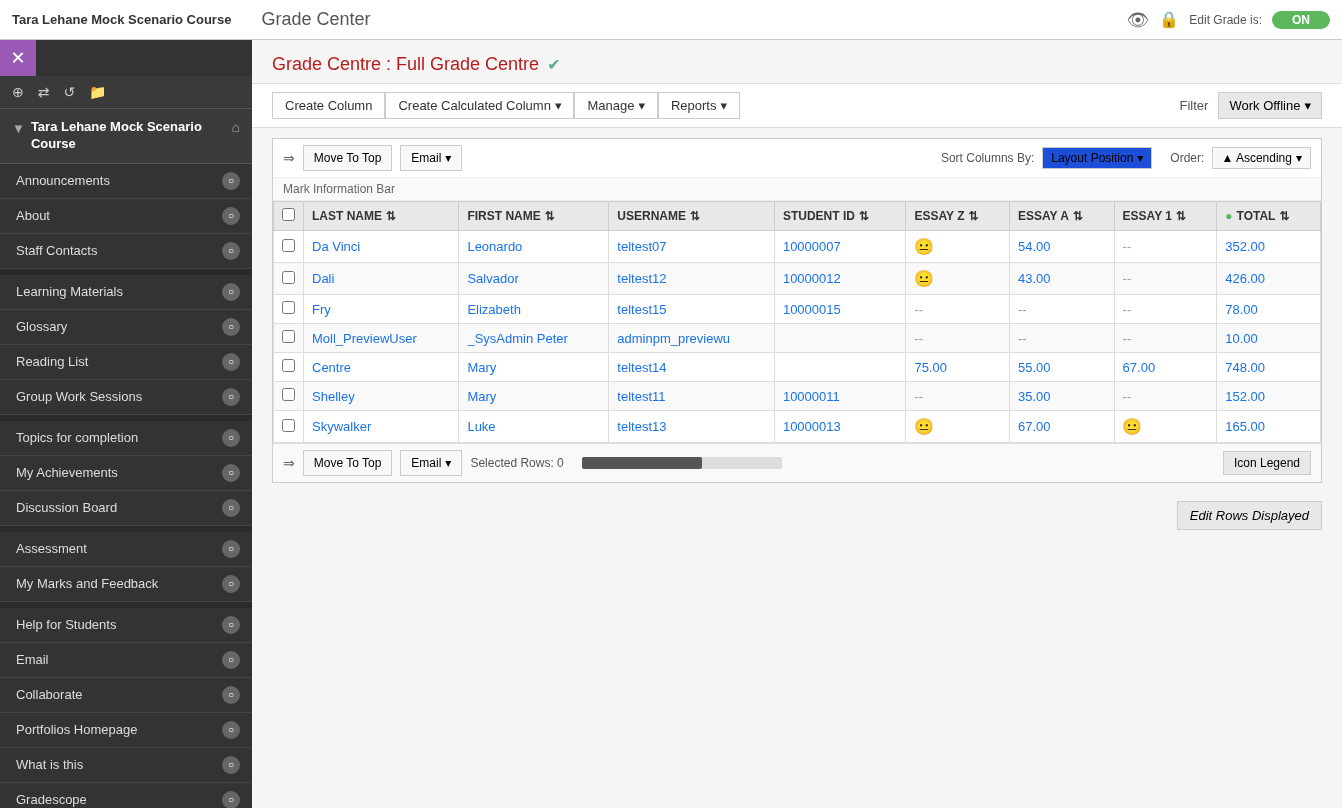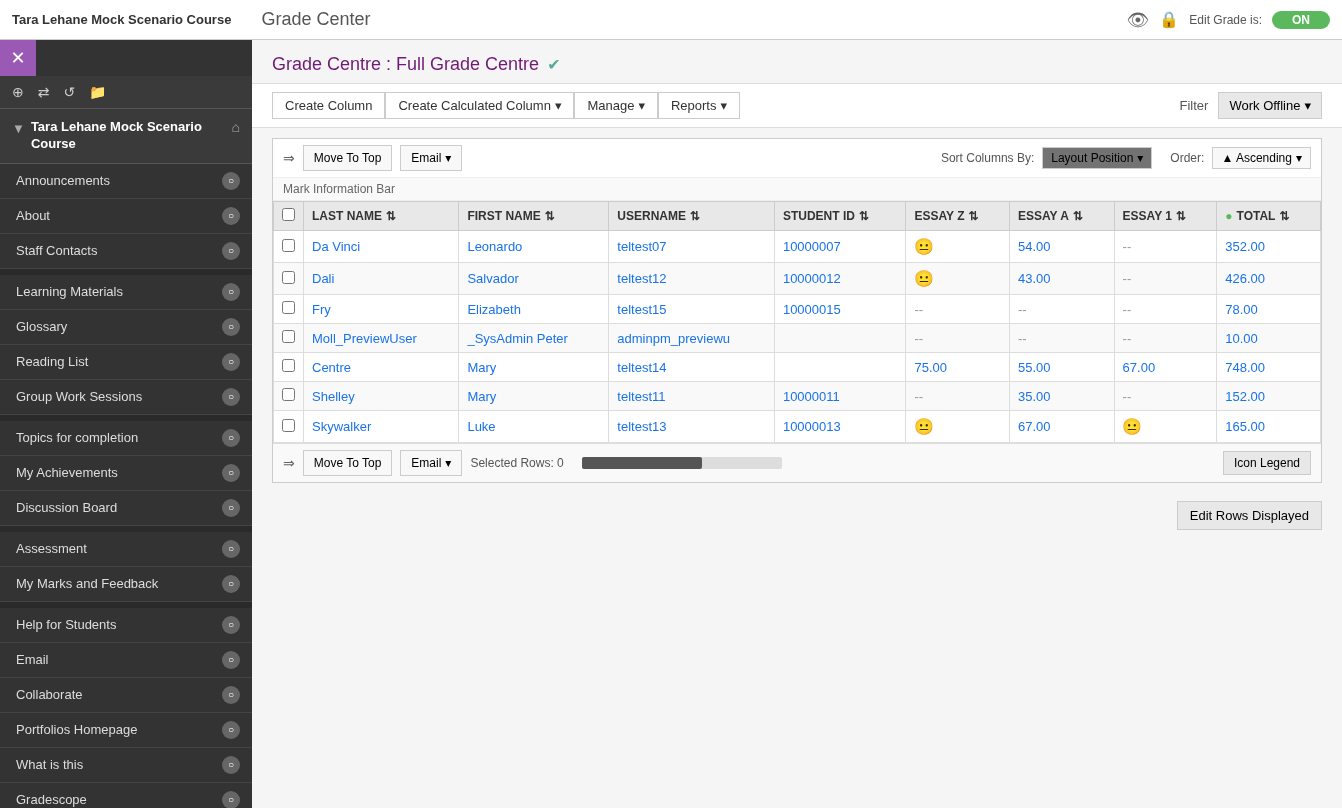--- a/index.html
+++ b/index.html
@@ -56,21 +56,21 @@
       width: 18px; height: 18px; border-radius: 50%; background: #666;
       display: flex; align-items: center; justify-content: center; font-size: 10px; color: #fff;
     }
     .sidebar-divider { height: 6px; background: #2a2a2a; }
 
     
     .content-area { flex: 1; overflow-y: auto; background: #f5f5f5; padding: 0; }
 
     
     .gc-header { padding: 14px 20px 8px 20px; display: flex; align-items: center; gap: 8px; }
-    .gc-title { font-size: 18px; color: #701a75; font-weight: normal; }
+    .gc-title { font-size: 18px; color: #b91c1c; font-weight: normal; }
     .gc-icon { color: #5a9; font-size: 16px; }
 
     
     .gc-toolbar {
       background: #fff; border-top: 1px solid #ddd; border-bottom: 1px solid #ddd;
       padding: 8px 20px; display: flex; align-items: center; gap: 0;
     }
     .toolbar-btn {
       background: none; border: 1px solid #ccc; padding: 5px 12px; font-size: 13px;
       color: #333; cursor: pointer; display: flex; align-items: center; gap: 4px;
@@ -86,21 +86,21 @@
     .grade-table-wrapper { padding: 10px 20px; }
     .grade-table-container {
       background: #fff; border: 1px solid #ccc;
     }
     .grade-table-topbar {
       display: flex; align-items: center; padding: 6px 10px; gap: 8px;
       border-bottom: 1px solid #eee;
     }
     .sort-label { font-size: 12px; color: #555; }
     .sort-select {
-      border: 1px solid #ccc; padding: 3px 8px; font-size: 12px; background: #737373;
+      border: 1px solid #ccc; padding: 3px 8px; font-size: 12px; background: #1d4ed8;
       cursor: pointer; display: flex; align-items: center; gap: 4px;
     }
     .order-label { font-size: 12px; color: #555; margin-left: 10px; }
     .order-select {
       border: 1px solid #ccc; padding: 3px 8px; font-size: 12px; background: #f8f8f8;
       cursor: pointer; display: flex; align-items: center; gap: 4px;
     }
 
     .mark-info-bar {
       background: #f9f9f9; border-bottom: 1px solid #eee; padding: 4px 10px;
@@ -138,21 +138,21 @@
       margin-left: auto; background: #e8e8e8; border: 1px solid #ccc; padding: 4px 10px;
       font-size: 12px; cursor: pointer;
     }
 
     
     .edit-rows-bar {
       display: flex; justify-content: flex-end; padding: 8px 20px;
     }
     .edit-rows-btn {
       background: #e8e8e8; border: 1px solid #ccc; padding: 6px 12px;
-      font-size: 13px; cursor: pointer;
+      font-size: 13px; cursor: pointer; font-style: italic;
     }
 
     .move-top-btn {
       background: #f8f8f8; border: 1px solid #ccc; padding: 5px 10px;
       font-size: 12px; cursor: pointer; display: flex; align-items: center; gap: 4px;
     }
     .email-btn {
       background: #f8f8f8; border: 1px solid #ccc; padding: 5px 10px;
       font-size: 12px; cursor: pointer; display: flex; align-items: center; gap: 4px;
     }

